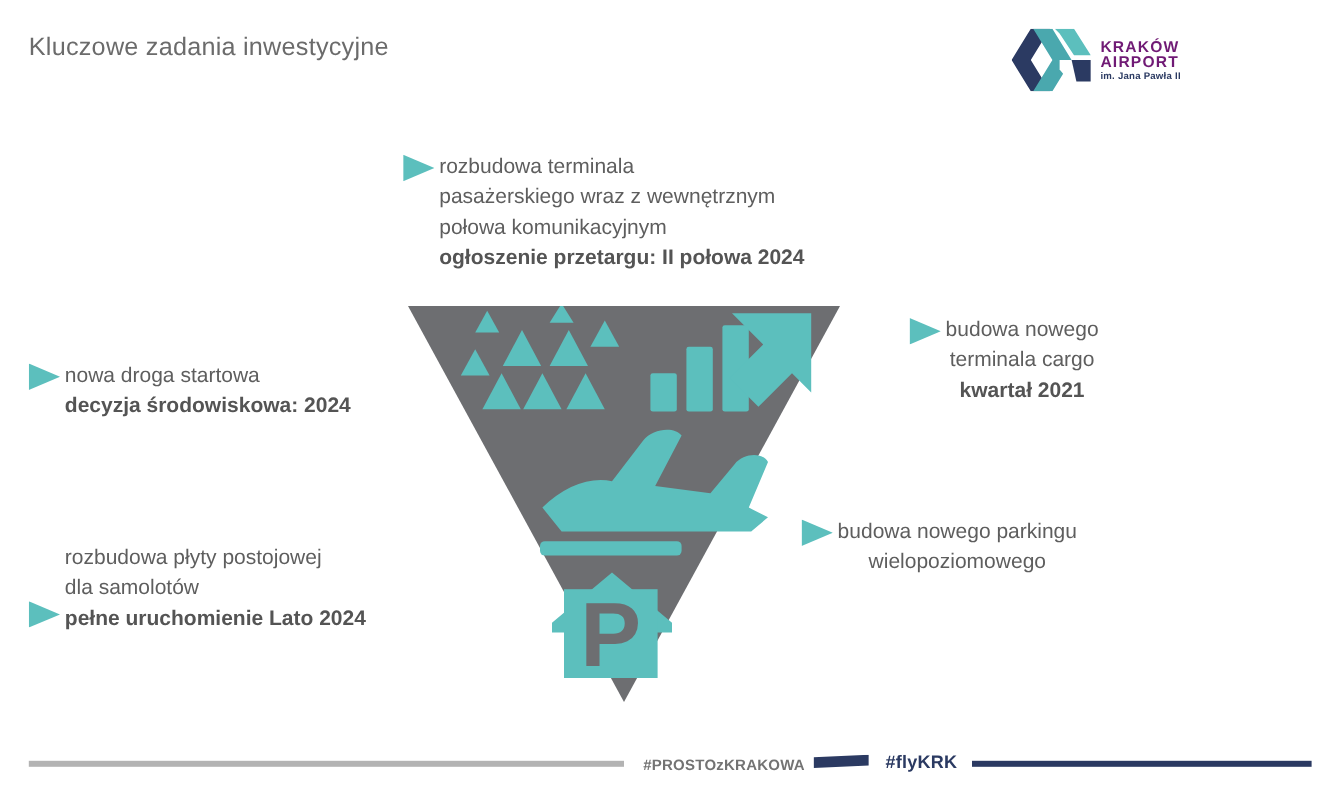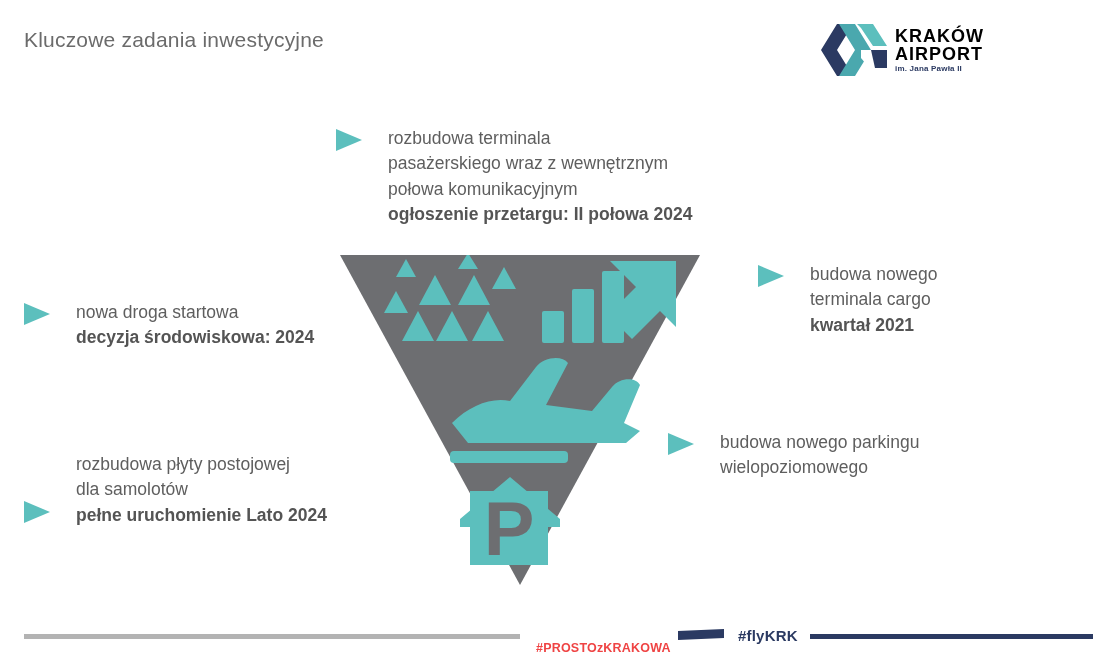--- a/index.html
+++ b/index.html
@@ -40,23 +40,23 @@
   }
   .logo-mark {
     width: 66px;
     height: 52px;
     position: relative;
   }
   .logo-text {
     line-height: 1.02;
   }
   .logo-line1, .logo-line2 {
-    font-size: 18px;
-    font-weight: bold;
-    color: #000000;
+    font-size: 13px;
+    font-weight: bold;
+    color: #701a75;
     letter-spacing: 1px;
     display: block;
   }
   .logo-line3 {
     font-size: 8px;
     font-weight: bold;
     color: #2b3a62;
     letter-spacing: 0.2px;
     display: block;
     margin-top: 2px;
@@ -70,36 +70,36 @@
     height: 330px;
   }
   .triangle-wrap svg {
     display: block;
   }
   
   .callout {
     position: absolute;
     display: flex;
     align-items: flex-start;
-    gap: 26px;
+    gap: 4px;
   }
   .bullet-arrow {
     flex: 0 0 auto;
     width: 26px;
     height: 22px;
     margin-top: 3px;
   }
   .callout-text {
     font-size: 17.5px;
     color: #5e5e5e;
     line-height: 1.45;
   }
   .callout-text .reg { display: block; }
   .callout-text .bold { display: block; font-weight: bold; color: #545454; }
-  .callout-right .callout-text { text-align: left; }
+  .callout-right .callout-text { text-align: center; }
 
   
   #callout-terminal { left: 336px; top: 126px; width: 430px; }
   #callout-runway   { left: 24px;  top: 300px; width: 330px; }
   #callout-apron    { left: 24px;  top: 452px; width: 370px; }
   #callout-cargo    { left: 758px; top: 262px; width: 260px; }
   #callout-parking  { left: 668px; top: 430px; width: 320px; }
 
   
   .footer {
@@ -113,24 +113,24 @@
     position: absolute;
     left: 24px;
     top: 9px;
     width: 496px;
     height: 5px;
     background: #b3b3b3;
   }
   .footer-tag1 {
     position: absolute;
     left: 536px;
-    top: 16px;
+    top: 6px;
     font-size: 12.5px;
     font-weight: bold;
-    color: #ef4444;
+    color: #737373;
     letter-spacing: 0.2px;
   }
   .footer-sep {
     position: absolute;
     left: 678px;
     top: 4px;
     width: 46px;
     height: 11px;
   }
   .footer-tag2 {

